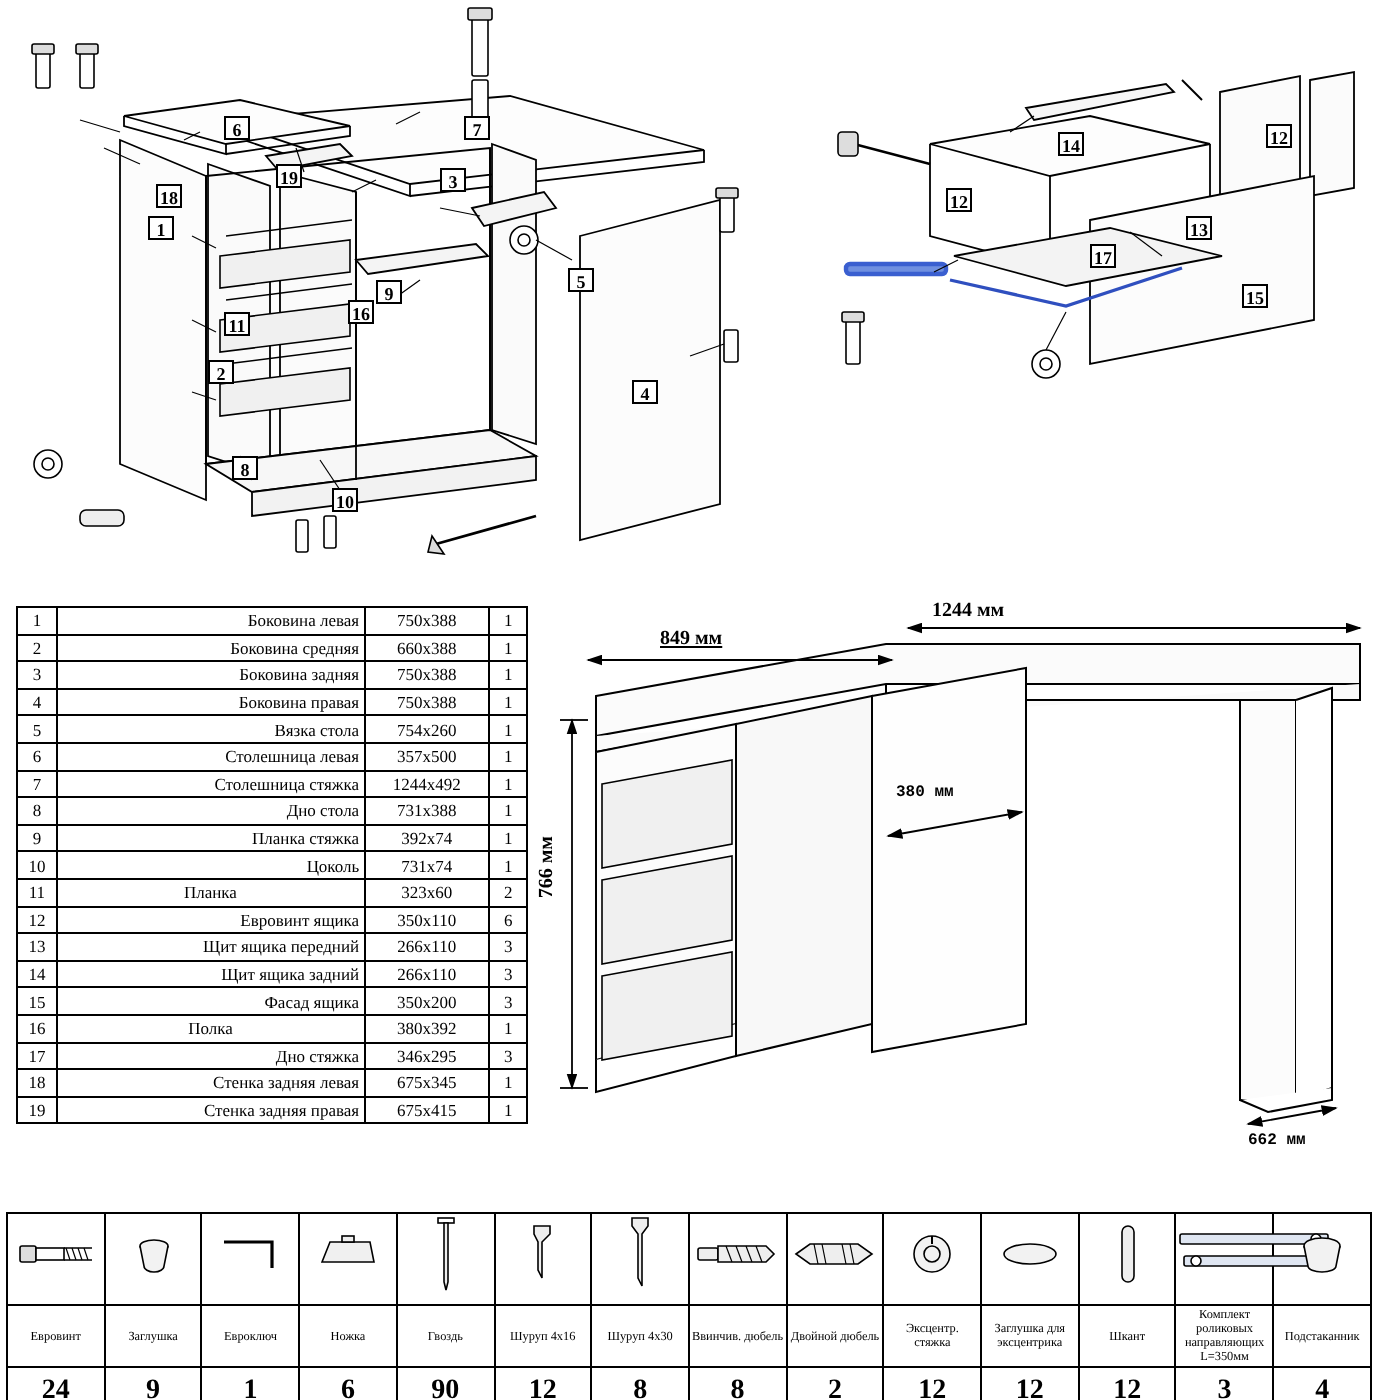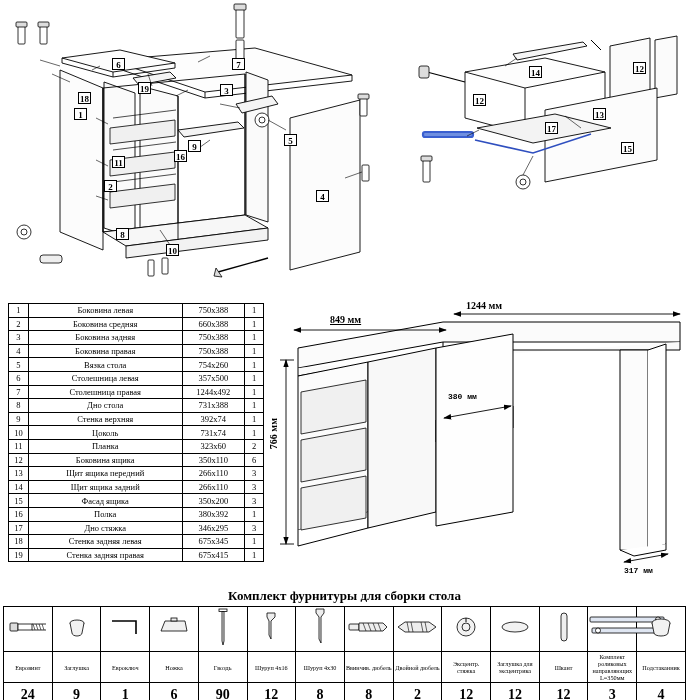--- a/index.html
+++ b/index.html
@@ -40,21 +40,21 @@
   }
   #parts td{
     border:1px solid #000;
     padding:0 2px;
     height:12.6px;
     line-height:12.2px;
     white-space:nowrap;
     overflow:hidden;
   }
   #parts td.c1{width:15px;text-align:center;}
-  #parts td.c2{width:150px;text-align:center;}
+  #parts td.c2{width:150px;text-align:right;}
   #parts td.c3{width:58px;text-align:center;}
   #parts td.c4{width:14px;text-align:center;}
   #parts td.name-c{text-align:center;}
 
   
   #kitTitle{
     position:absolute;left:0;top:588px;width:689px;text-align:center;
     font-size:13px;font-weight:bold;
   }
   #kit{
@@ -282,51 +282,51 @@
           <td class="c4">1</td>
         </tr>
       <tr>
           <td class="c1">6</td>
           <td class="c2">Столешница левая</td>
           <td class="c3">357x500</td>
           <td class="c4">1</td>
         </tr>
       <tr>
           <td class="c1">7</td>
-          <td class="c2">Столешница правая</td>
+          <td class="c2">Столешница стяжка</td>
           <td class="c3">1244x492</td>
           <td class="c4">1</td>
         </tr>
       <tr>
           <td class="c1">8</td>
           <td class="c2">Дно стола</td>
           <td class="c3">731x388</td>
           <td class="c4">1</td>
         </tr>
       <tr>
           <td class="c1">9</td>
-          <td class="c2">Стенка верхняя</td>
+          <td class="c2">Планка стяжка</td>
           <td class="c3">392x74</td>
           <td class="c4">1</td>
         </tr>
       <tr>
           <td class="c1">10</td>
           <td class="c2">Цоколь</td>
           <td class="c3">731x74</td>
           <td class="c4">1</td>
         </tr>
       <tr>
           <td class="c1">11</td>
           <td class="c2 name-c">Планка</td>
           <td class="c3">323x60</td>
           <td class="c4">2</td>
         </tr>
       <tr>
           <td class="c1">12</td>
-          <td class="c2">Боковина ящика</td>
+          <td class="c2">Евровинт ящика</td>
           <td class="c3">350x110</td>
           <td class="c4">6</td>
         </tr>
       <tr>
           <td class="c1">13</td>
           <td class="c2">Щит ящика передний</td>
           <td class="c3">266x110</td>
           <td class="c4">3</td>
         </tr>
       <tr>
@@ -421,24 +421,23 @@
         <line x1="176" y1="118" x2="243" y2="106" marker-start="url(#ahS)" marker-end="url(#ah)"></line>
 
         <line x1="356" y1="262" x2="400" y2="254" marker-start="url(#ahS)" marker-end="url(#ah)"></line>
       </g>
     </svg>
 
     <div class="abs dimtxt" style="left:198px;top:0px;text-align:center;">1244 мм</div>
     <div class="abs dimtxt" style="left:62px;top:14px;text-decoration:underline;">849 мм</div>
     <div class="abs dimtxt vert" style="left:0px;top:118px;">766 мм</div>
     <div class="abs dimtxt small" style="left:180px;top:92px;">380 мм</div>
-    <div class="abs dimtxt small" style="left:356px;top:266px;">317 мм</div>
+    <div class="abs dimtxt small" style="left:356px;top:266px;">662 мм</div>
   </div>
 
-  <div id="kitTitle">Комплект фурнитуры для сборки стола</div>
 
   <table id="kit">
     <tbody>
         <tr class="icons">
       <td>
         <span>
           <svg width="40" height="16">
                 <g stroke="#000" stroke-width="0.8" fill="#fff">
                   <rect x="2" y="4" width="8" height="8" rx="1" fill="#ddd"></rect>
                   <rect x="10" y="5" width="14" height="6"></rect>

